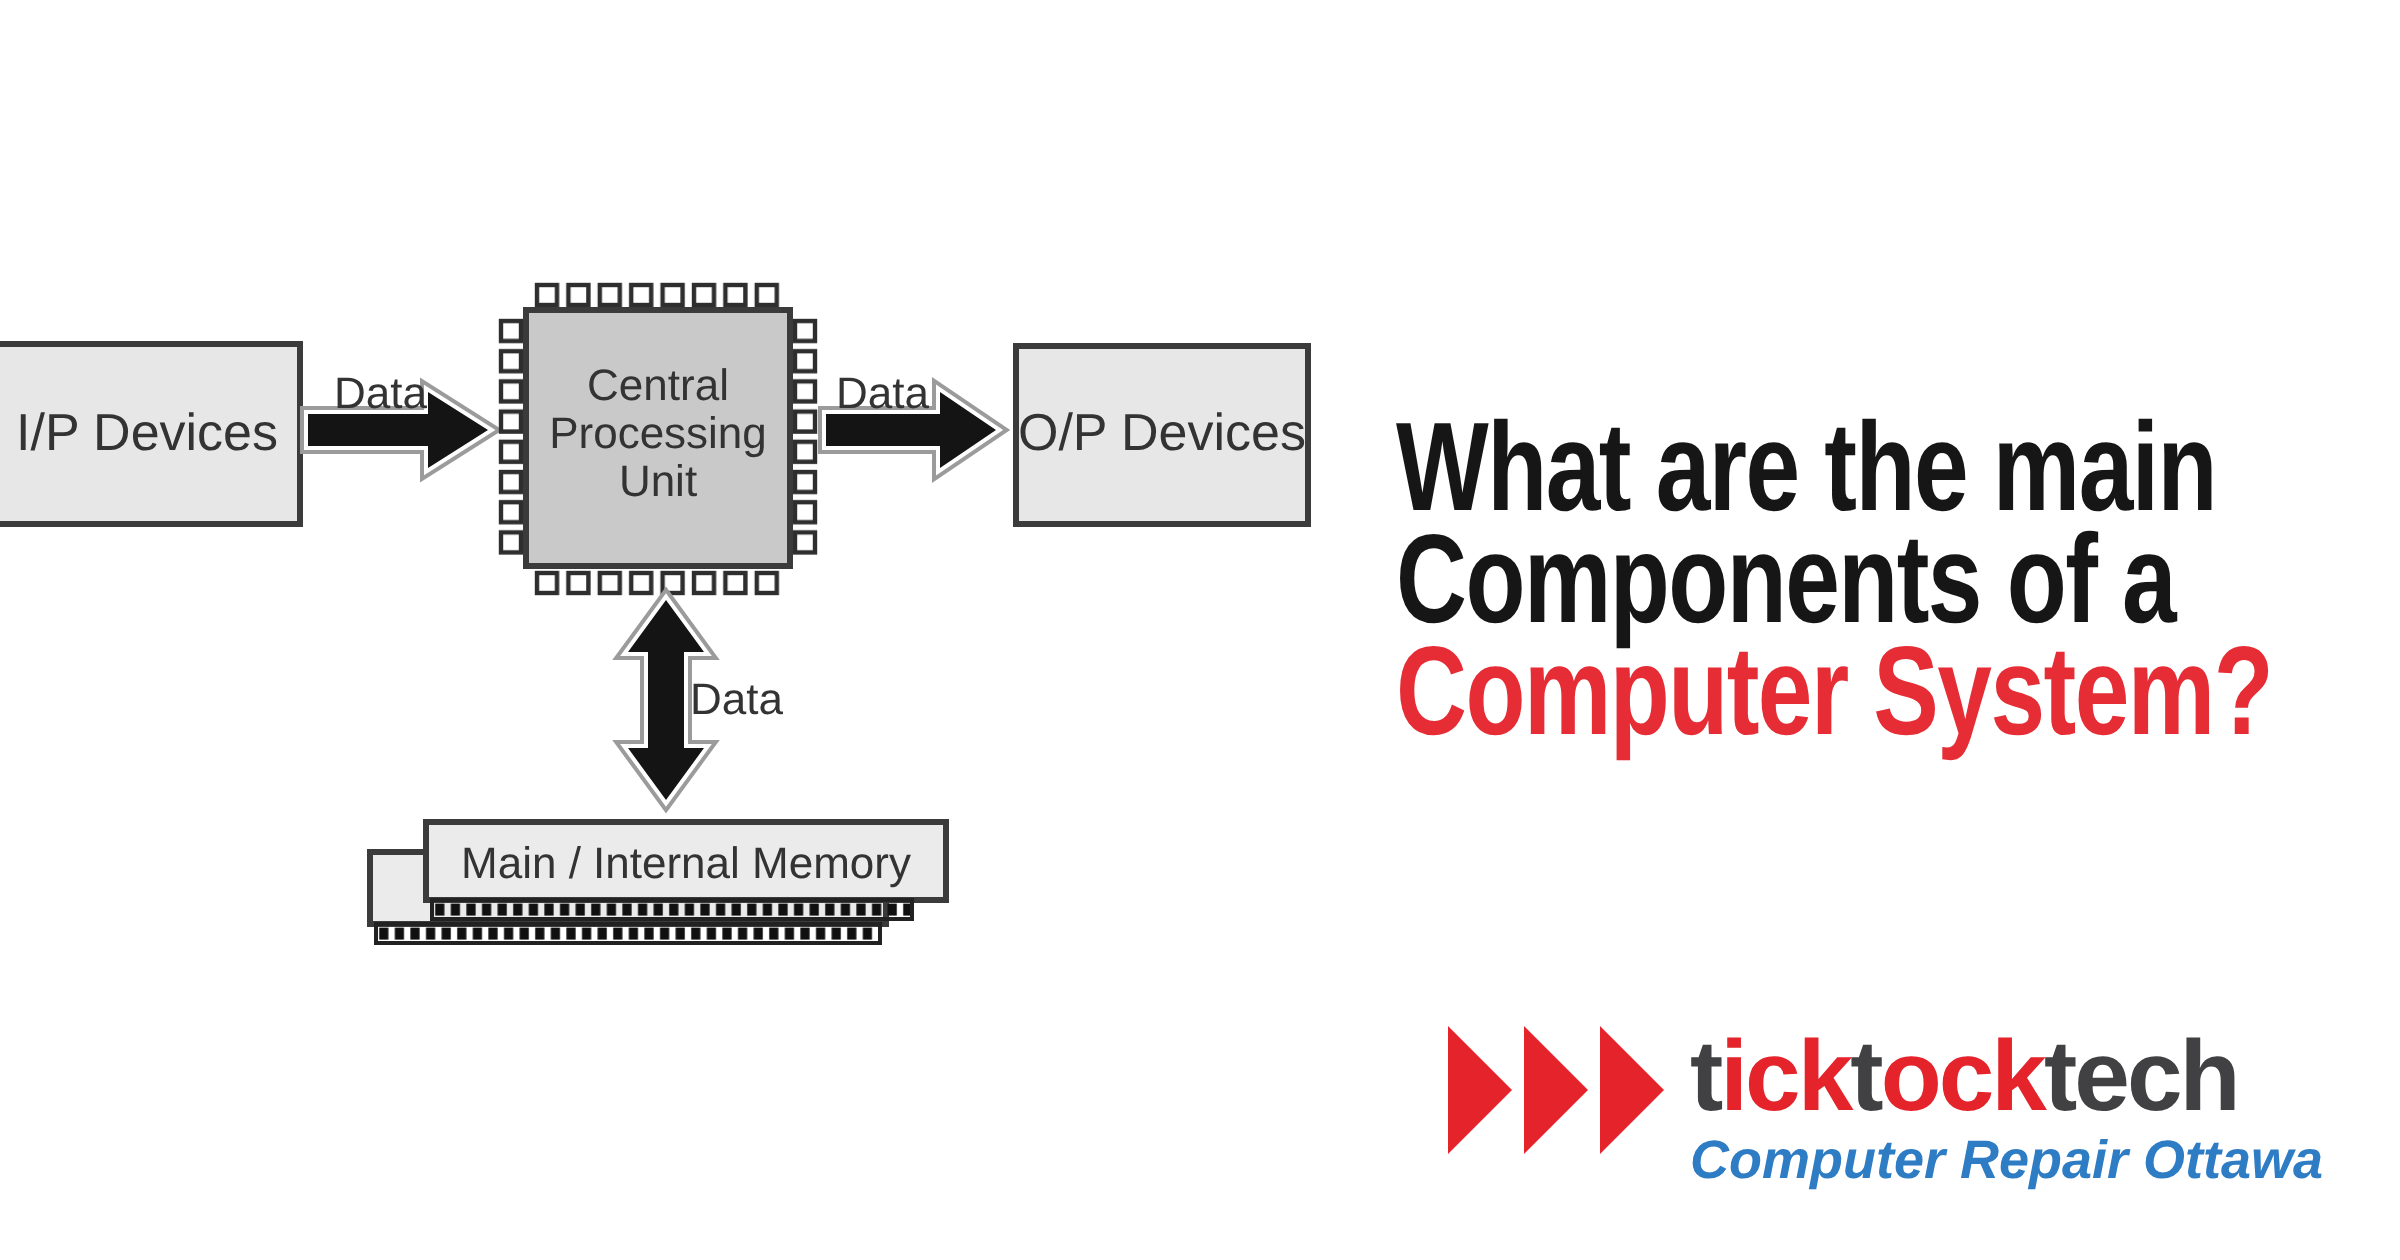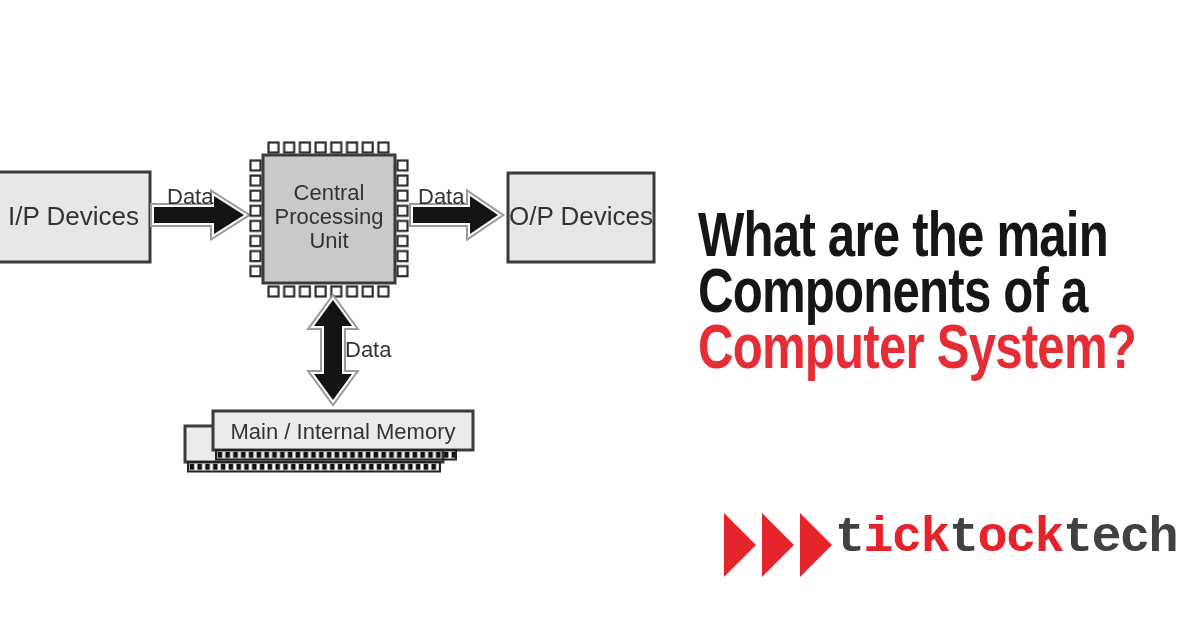--- a/index.html
+++ b/index.html
@@ -24,21 +24,21 @@
   .headline{
     position:absolute;left:698px;top:206px;
     font-weight:700;font-size:63px;line-height:56px;letter-spacing:-1px;
     transform:scaleX(0.78);transform-origin:0 0;white-space:nowrap;
     color:#161616;
   }
   .hl-red{color:#e62d35;}
   
   .logo{position:absolute;left:723px;top:512px;display:flex;align-items:flex-start;}
   .logo-triangles{width:112px;height:66px;flex:0 0 auto;}
-  .logo-text{font-family:Liberation Mono, monospace;}
+  .logo-text{margin-left:10px;}
   .wordmark{font-size:50px;font-weight:700;letter-spacing:-1.5px;line-height:52px;white-space:nowrap;}
   .seg-dark{color:#414042;}
   .seg-red{color:#e4232b;}
   .tagline{font-size:27px;font-style:italic;font-weight:700;color:#2e7cc4;margin-top:1px;white-space:nowrap;}
 </style>
 </head>
 <body>
 
 <div class="canvas">
 
@@ -122,16 +122,17 @@
   </div>
 
   <div class="logo">
     <svg class="logo-triangles" viewBox="0 0 112 66">
       <polygon points="1,1 33,33 1,65" fill="#e4232b"></polygon>
       <polygon points="39,1 71,33 39,65" fill="#e4232b"></polygon>
       <polygon points="77,1 109,33 77,65" fill="#e4232b"></polygon>
     </svg>
     <div class="logo-text">
       <div class="wordmark"><span class="seg-dark">t</span><span class="seg-red">ick</span><span class="seg-dark">t</span><span class="seg-red">ock</span><span class="seg-dark">tech</span></div>
+      <div class="tagline">Computer Repair Ottawa</div>
     </div>
   </div>
 
 </div>
 
 </body></html>

